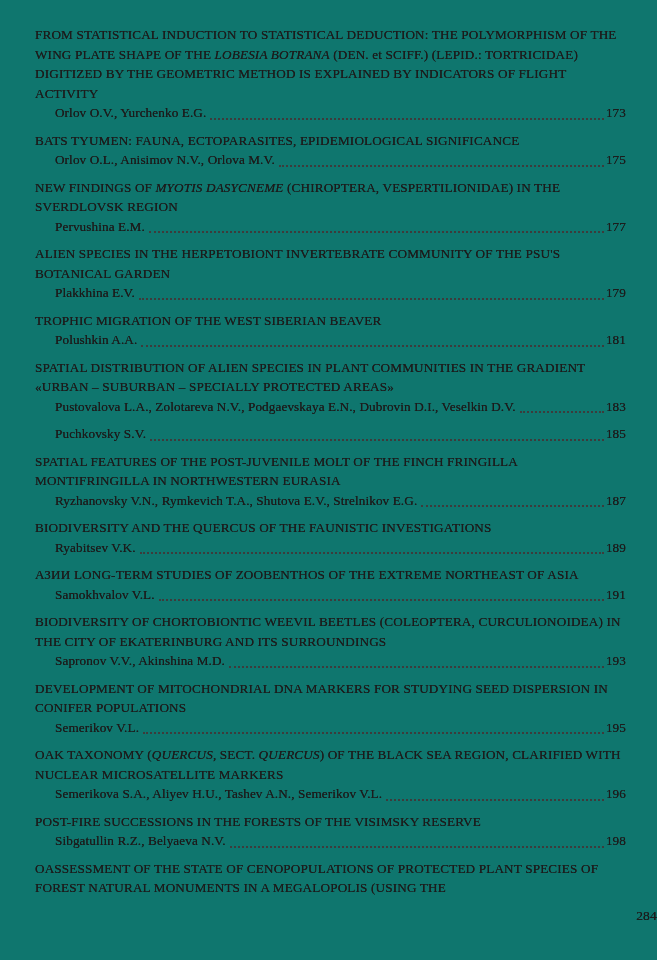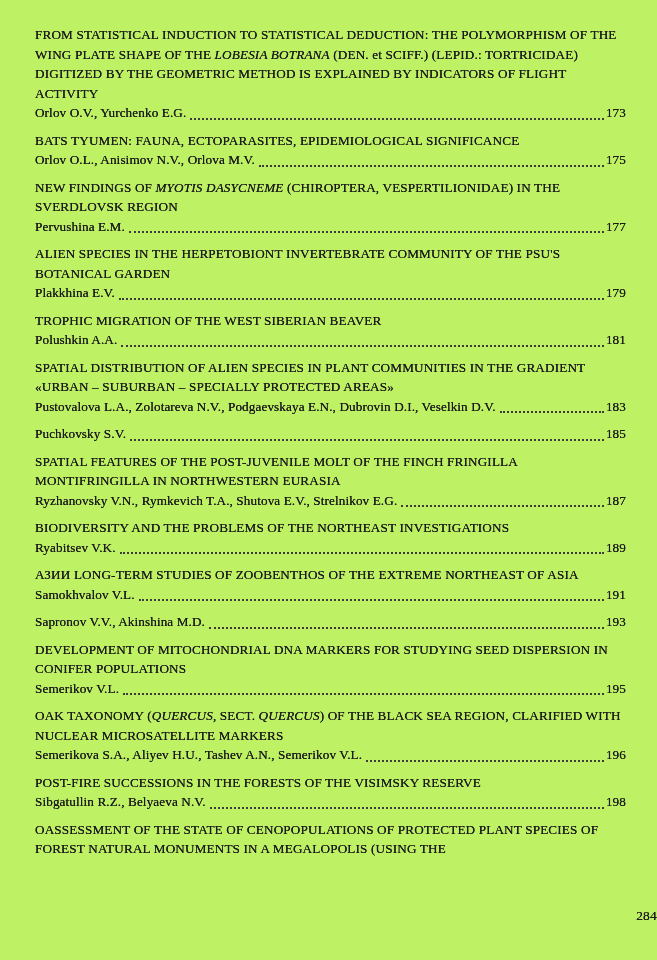--- a/index.html
+++ b/index.html
@@ -5,21 +5,21 @@
   html, body {
     margin: 0;
     padding: 0;
     background: #e8e8e8;
   }
   .page {
     position: relative;
     width: 657px;
     height: 960px;
     margin: 0 auto;
-    background: #bef264;
+    background: #0f766e;
     color: #1c1c1c;
     font-family: "Liberation Serif", serif;
     overflow: hidden;
     box-sizing: border-box;
   }
   .toc {
     position: absolute;
     left: 35px;
     right: 31px;
     top: 25px;
@@ -40,20 +40,21 @@
   .authors-row {
     display: flex;
     align-items: flex-end;
     font-size: 13.2px;
     line-height: 19.5px;
     letter-spacing: 0.1px;
     text-shadow: 0 0 0.45px #1c1c1c;
   }
   .authors {
     white-space: nowrap;
+    margin-left: 20px;
   }
   .leader {
     flex: 1;
     min-width: 12px;
     margin: 0 2px 3px 4px;
     border-bottom: 2px dotted #3c3c3c;
   }
   .pagenum {
     white-space: nowrap;
     text-align: left;
@@ -131,36 +132,37 @@
       </div>
       <div class="entry">
         <div class="entry-title"><span class="">SPATIAL FEATURES OF THE POST-JUVENILE MOLT OF THE FINCH FRINGILLA MONTIFRINGILLA IN NORTHWESTERN EURASIA</span></div>
         <div class="authors-row">
           <span class="authors">Ryzhanovsky V.N., Rymkevich T.A., Shutova E.V., Strelnikov E.G.</span>
           <span class="leader"></span>
           <span class="pagenum">187</span>
         </div>
       </div>
       <div class="entry">
-        <div class="entry-title"><span class="">BIODIVERSITY AND THE PROBLEMS OF THE NORTHEAST INVESTIGATIONS</span></div>
+        <div class="entry-title"><span class="">BIODIVERSITY AND THE QUERCUS OF THE FAUNISTIC INVESTIGATIONS</span></div>
         <div class="authors-row">
           <span class="authors">Ryabitsev V.K.</span>
           <span class="leader"></span>
           <span class="pagenum">189</span>
         </div>
       </div>
       <div class="entry">
         <div class="entry-title"><span class="">АЗИИ LONG-TERM STUDIES OF ZOOBENTHOS OF THE EXTREME NORTHEAST OF ASIA</span></div>
         <div class="authors-row">
           <span class="authors">Samokhvalov V.L.</span>
           <span class="leader"></span>
           <span class="pagenum">191</span>
         </div>
       </div>
       <div class="entry">
+        <div class="entry-title"><span class="">BIODIVERSITY OF CHORTOBIONTIC WEEVIL BEETLES (COLEOPTERA, CURCULIONOIDEA) IN THE CITY OF EKATERINBURG AND ITS SURROUNDINGS</span></div>
         <div class="authors-row">
           <span class="authors">Sapronov V.V., Akinshina M.D.</span>
           <span class="leader"></span>
           <span class="pagenum">193</span>
         </div>
       </div>
       <div class="entry">
         <div class="entry-title"><span class="">DEVELOPMENT OF MITOCHONDRIAL DNA MARKERS FOR STUDYING SEED DISPERSION IN CONIFER POPULATIONS</span></div>
         <div class="authors-row">
           <span class="authors">Semerikov V.L.</span>

